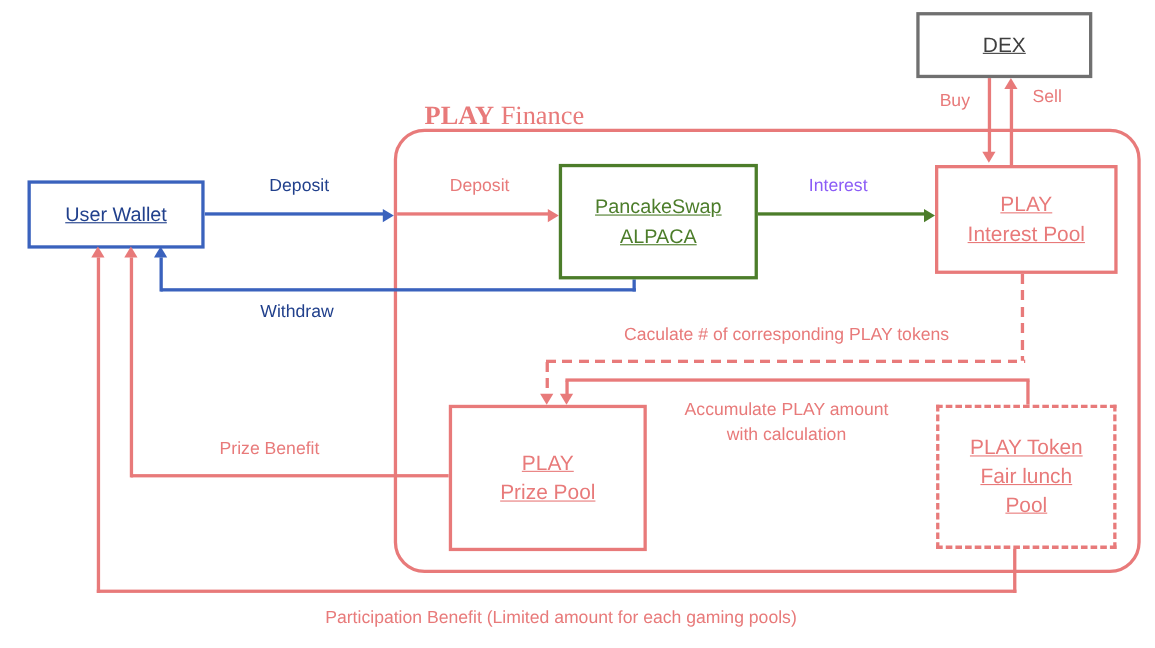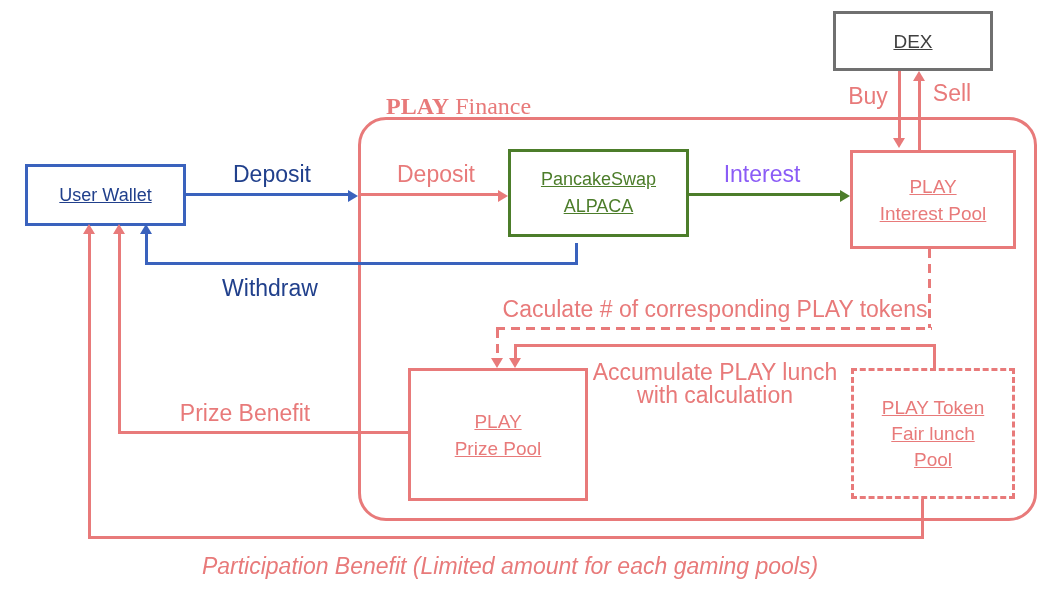--- a/index.html
+++ b/index.html
@@ -8,21 +8,21 @@
   
   .box {
     position:absolute; box-sizing:border-box; background:#ffffff;
     display:flex; flex-direction:column; align-items:center; justify-content:center;
     text-align:center; line-height:27px; font-size:18px; z-index:3;
   }
   .box span { display:block;text-decoration:underline; }
 
   #dex            { left:833px; top:11px;  width:160px; height:60px; border:3px solid #707070; color:#3f3f3f; font-size:19px; }
   #user-wallet    { left:25px;  top:164px; width:161px; height:62px; border:3px solid #3a62bd; color:#21408c; }
-  #pancakeswap    { left:508px; top:149px; width:181px; height:88px; border:3px solid #4c7d2a; color:#4c7d2a; }
+  #pancakeswap    { left:508px; top:149px; width:181px; height:105px; border:3px solid #4c7d2a; color:#4c7d2a; }
   #interest-pool  { left:850px; top:150px; width:166px; height:99px; border:3px solid #e87a7a; color:#e87a7a; font-size:19px; }
   #prize-pool     { left:408px; top:368px; width:180px; height:133px; border:3px solid #e87a7a; color:#e87a7a; font-size:19px; }
   #fair-launch    { left:851px; top:368px; width:164px; height:131px; border:3px dashed #e87a7a; color:#e87a7a; font-size:19px; line-height:26px; }
 
   #play-finance-boundary {
     position:absolute; left:358px; top:117px; width:679px; height:404px;
     box-sizing:border-box; border:3px solid #e87a7a; border-radius:28px;
     background:transparent; z-index:1;
   }
 
@@ -44,38 +44,38 @@
   .ah.right { border-top:6px solid transparent; border-bottom:6px solid transparent; }
   .ah.up.c-salmon    { border-bottom:10px solid #e87a7a; }
   .ah.up.c-blue      { border-bottom:10px solid #3a62bd; }
   .ah.down.c-salmon  { border-top:10px solid #e87a7a; }
   .ah.right.c-salmon { border-left:10px solid #e87a7a; }
   .ah.right.c-blue   { border-left:10px solid #3a62bd; }
   .ah.right.c-green  { border-left:10px solid #4c7d2a; }
 
   
   .lbl { position:absolute; transform:translateX(-50%); white-space:nowrap;
-         font-size:23px; z-index:5; }
+         font-size:16px; z-index:5; }
   .t-salmon { color:#e87a7a; }
   .t-navy   { color:#21408c; }
   .t-green  { color:#8b5cf6; }
 
   #diagram-title { position:absolute; left:386px; top:93px; font-size:24px; color:#e87a7a; z-index:5; white-space:nowrap;font-family:Liberation Serif, serif; }
   #diagram-title .brand { font-weight:bold; margin-right:6px; }
 
   #lbl-buy            { left:868px; top:83px;  }
   #lbl-sell           { left:952px; top:80px;  }
   #lbl-deposit-blue   { left:272px; top:161px; }
   #lbl-deposit-red    { left:436px; top:161px; }
   #lbl-interest       { left:762px; top:161px; }
   #lbl-withdraw       { left:270px; top:275px; }
   #lbl-calculate      { left:715px; top:296px; }
   #lbl-accumulate     { left:715px; top:361px; text-align:center; line-height:23px; }
   #lbl-prize-benefit  { left:245px; top:400px; }
-  #lbl-participation  { left:510px; top:553px;font-style:italic; }
+  #lbl-participation  { left:510px; top:553px; }
 </style>
 </head>
 <body>
 
 <div class="canvas">
 
   <div id="play-finance-boundary"></div>
 
   <div id="diagram-title">
     <span class="brand">PLAY</span><span>Finance</span>
@@ -150,19 +150,19 @@
   <div class="ah up c-salmon" style="left:83px; top:224px;"></div>
 
   <div class="lbl t-salmon" id="lbl-buy">Buy</div>
   <div class="lbl t-salmon" id="lbl-sell">Sell</div>
   <div class="lbl t-navy" id="lbl-deposit-blue">Deposit</div>
   <div class="lbl t-salmon" id="lbl-deposit-red">Deposit</div>
   <div class="lbl t-green" id="lbl-interest">Interest</div>
   <div class="lbl t-navy" id="lbl-withdraw">Withdraw</div>
   <div class="lbl t-salmon" id="lbl-calculate">Caculate # of corresponding PLAY tokens</div>
   <div class="lbl t-salmon" id="lbl-accumulate">
-    <div>Accumulate PLAY lunch</div>
+    <div>Accumulate PLAY amount</div>
     <div>with calculation</div>
   </div>
   <div class="lbl t-salmon" id="lbl-prize-benefit">Prize Benefit</div>
   <div class="lbl t-salmon" id="lbl-participation">Participation Benefit (Limited amount for each gaming pools)</div>
 
 </div>
 
 </body></html>

